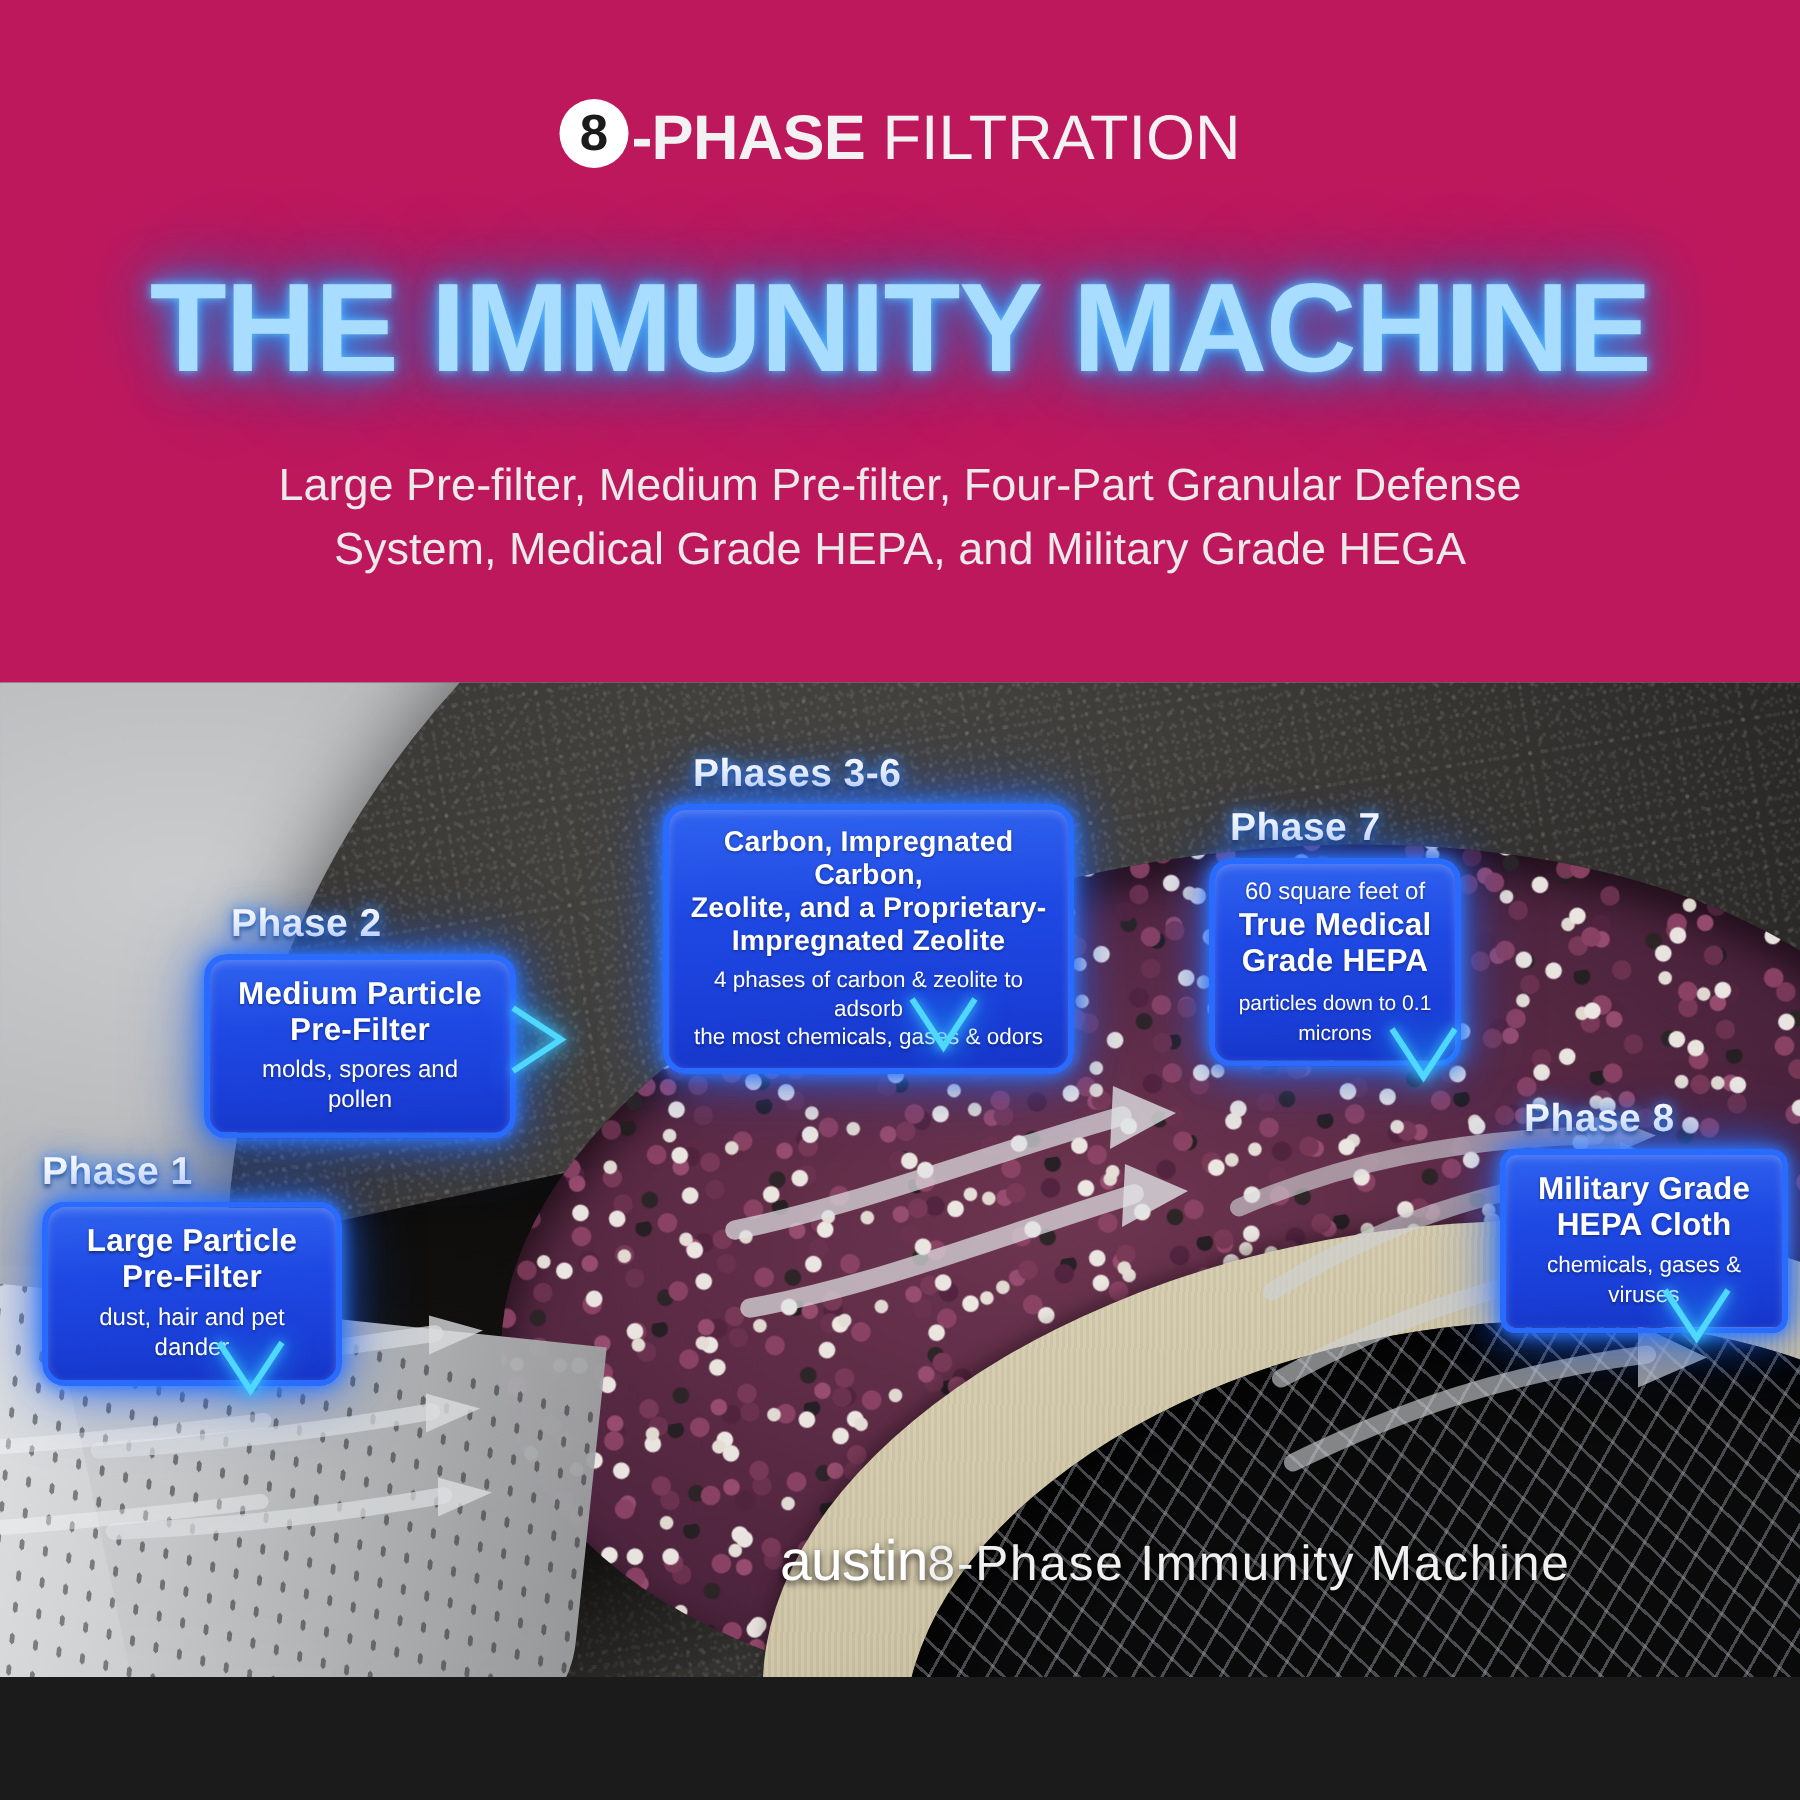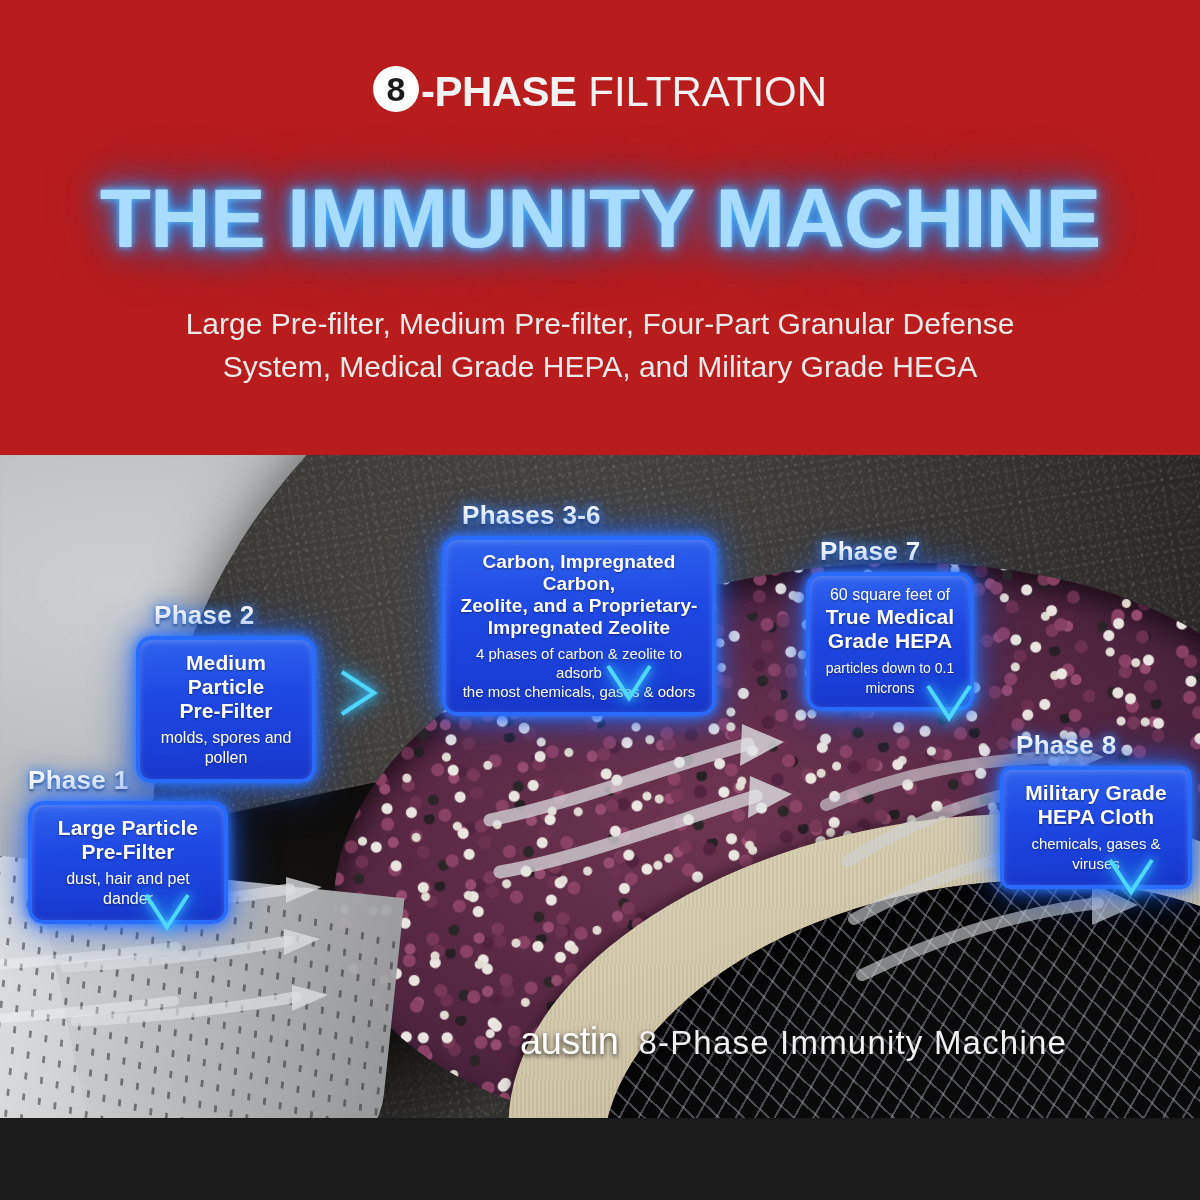--- a/index.html
+++ b/index.html
@@ -1,21 +1,21 @@
 <!DOCTYPE html>
 <html><head>
 <meta charset="utf-8">
 <style>
   html,body{margin:0;padding:0;background:#000;}
   body{font-family:"Liberation Sans",sans-serif;}
 
   #page{position:relative;width:1200px;height:1200px;overflow:hidden;background:#1c1c1c;}
 
   
-  #header{position:absolute;left:0;top:0;width:1200px;height:455px;background:#b91c1c;overflow:hidden;}
+  #header{position:absolute;left:0;top:0;width:1200px;height:455px;background:#be185d;overflow:hidden;}
 
   #eyebrow{position:absolute;left:0;top:68px;width:1200px;text-align:center;
            white-space:nowrap;}
   #eyebrow .badge{display:inline-block;width:46px;height:46px;border-radius:50%;
            background:#ffffff;color:#1b1b1b;font-weight:bold;font-size:34px;
            line-height:46px;text-align:center;vertical-align:middle;
            margin-right:2px;position:relative;top:-3px;}
   #eyebrow .b{font-size:42px;font-weight:bold;color:#f2f2f2;letter-spacing:-0.5px;vertical-align:middle;}
   #eyebrow .l{font-size:42px;font-weight:400;color:#f2f2f2;letter-spacing:0px;vertical-align:middle;}
 
@@ -144,21 +144,21 @@
   .chev{position:absolute;width:54px;height:42px;}
   .chev svg{width:100%;height:100%;overflow:visible;}
   .chev path{fill:none;stroke:#4fd8ff;stroke-width:4;
       filter:drop-shadow(0 0 4px #3fc8ff) drop-shadow(0 0 10px #1fa8ff);}
 
   
   #brand{position:absolute;left:520px;top:1020px;white-space:nowrap;}
   #brand .austin{font-size:38px;font-weight:normal;color:#ffffff;letter-spacing:-.5px;
       text-shadow:0 2px 5px rgba(0,0,0,.8);}
   #brand .model{font-size:33px;font-weight:400;color:#f0f0f0;letter-spacing:1.2px;
-      margin-left:20px;text-shadow:0 2px 5px rgba(0,0,0,.8);}
+      text-shadow:0 2px 5px rgba(0,0,0,.8);}
 </style>
 </head>
 <body>
 
 <div id="page">
 
   <div id="header">
 
     <div id="eyebrow">
       <span class="badge">8</span><span class="b">-PHASE</span><span class="l"> FILTRATION</span>
@@ -246,21 +246,21 @@
     </div>
     <div class="chev" style="left:112px;top:126px;">
       <svg viewBox="0 0 54 42">
           <path d="M6,4 L27,36 L48,4"></path>
         </svg>
     </div>
   </div>
 
   <div class="grp" style="left:136px;top:600px;width:208px;">
     <div class="phase-label" style="margin-left:18px;">Phase 2</div>
-    <div class="box" style="width:180px;">
+    <div class="box" style="width:208px;">
       <div class="big">Medium Particle</div>
       <div class="big">Pre-Filter</div>
       <div class="sm">molds, spores and pollen</div>
     </div>
     <div class="chev" style="left:202px;top:66px;width:42px;height:54px;">
       <svg viewBox="0 0 42 54">
           <path d="M4,6 L36,27 L4,48"></path>
         </svg>
     </div>
   </div>

